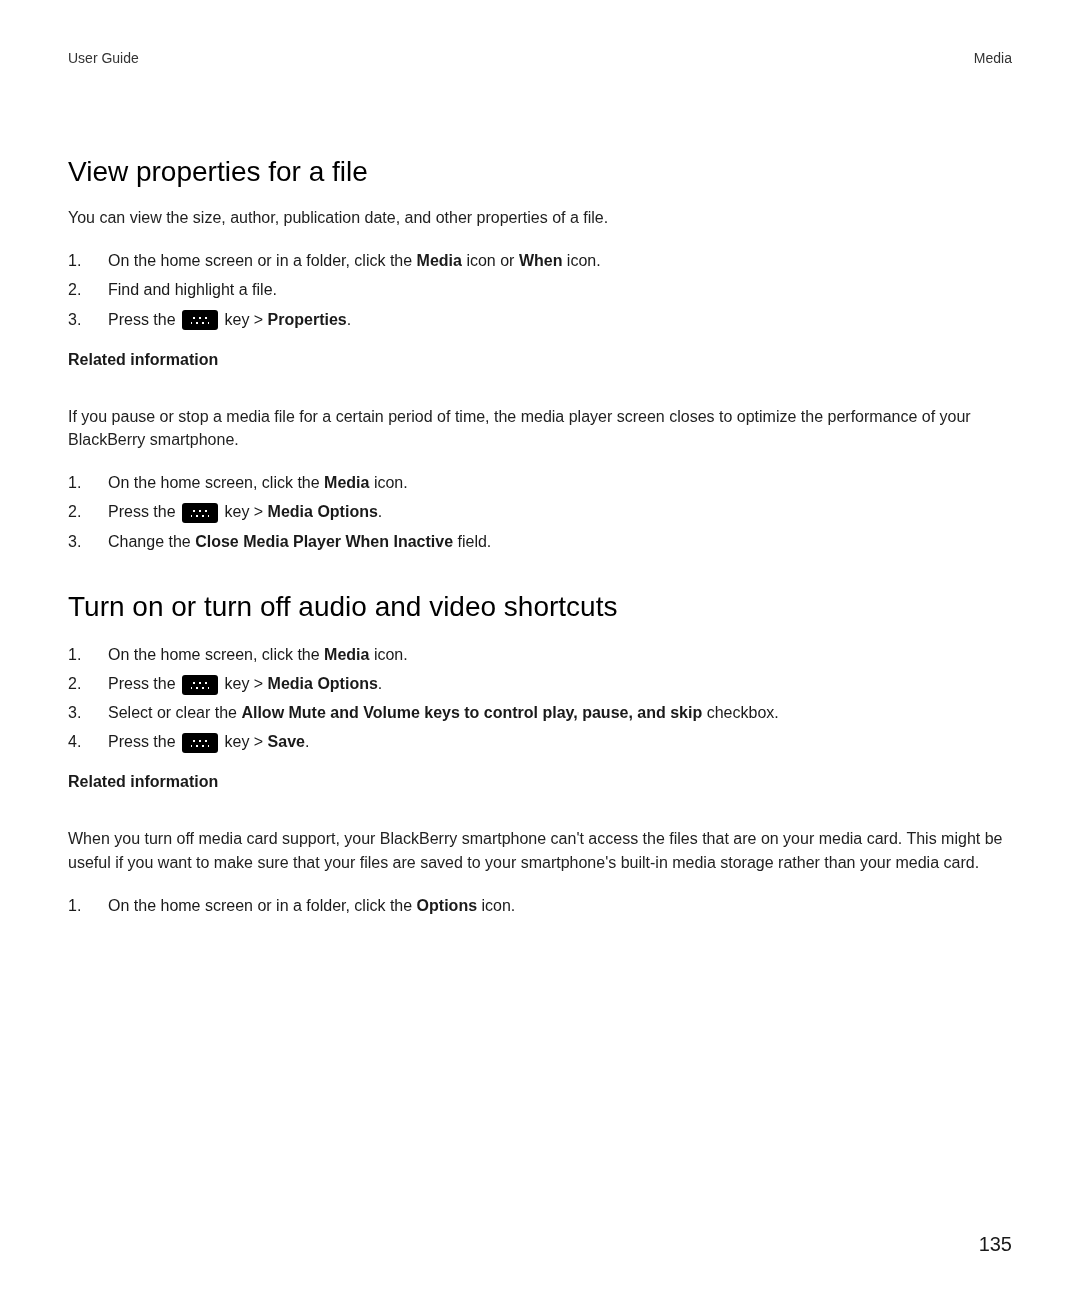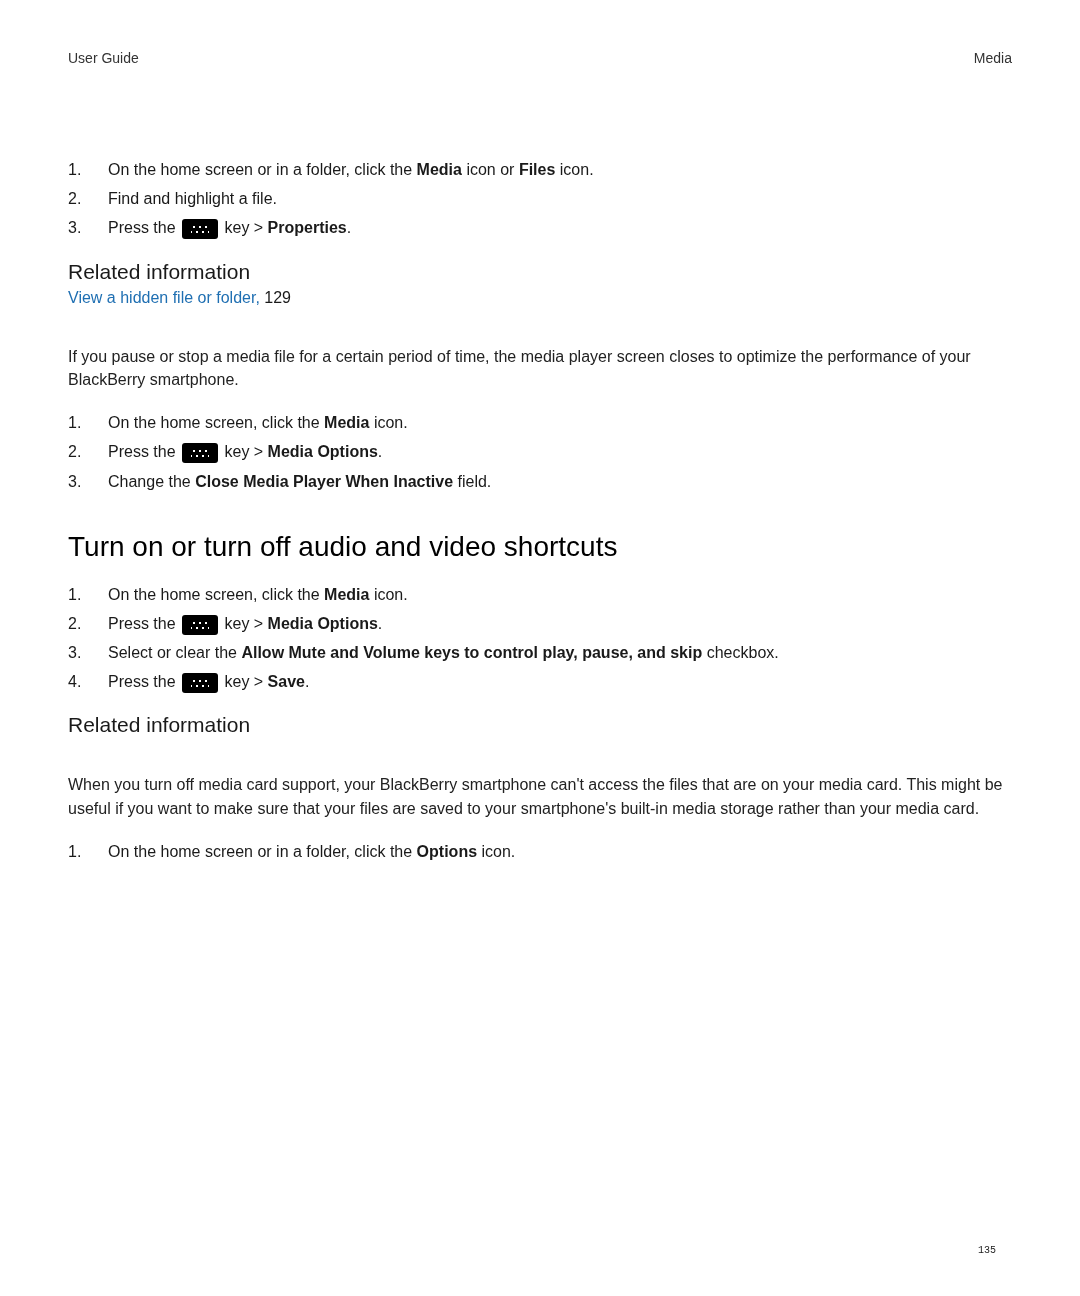--- a/index.html
+++ b/index.html
@@ -46,22 +46,22 @@
       margin-bottom: 2px;
     }
     ol li::before {
       content: counter(item) ".";
       position: absolute;
       left: 0;
       top: 0;
     }
     .bold { font-weight: bold; }
     .related-heading {
-      font-weight: normal;
-      font-size: 21px;
+      font-weight: bold;
+      font-size: 16px;
       margin-bottom: 2px;
     }
     .related-links {
       margin-bottom: 36px;
     }
     .related-links .link-line {
       font-size: 16px;
       line-height: 1.45;
     }
     .link {
@@ -94,48 +94,46 @@
         radial-gradient(circle, #fff 1.2px, transparent 1.5px),
         radial-gradient(circle, #fff 1.2px, transparent 1.5px);
       background-size: 6px 6px;
       background-position: 0 0, 6px 0, 12px 0, 3px 5px, 9px 5px, 15px 5px, -3px 5px;
       background-repeat: no-repeat;
     }
     .section { margin-bottom: 36px; }
     .page-number {
       position: absolute;
       bottom: 40px;
-      right: 84px;
-      font-size: 10px;
-      font-family: Liberation Mono, monospace;
+      right: 68px;
+      font-size: 20px;
     }
   </style>
 </head>
 <body>
 
 <div class="header">
   <span>User Guide</span>
   <span>Media</span>
 </div>
 
 <div class="section">
+  <h2>View properties for a file</h2>
+  <p class="intro">You can view the size, author, publication date, and other properties of a file.</p>
   <ol>
     <li>
-      <span>On the home screen or in a folder, click the </span><span class="bold">Media</span><span> icon or </span><span class="bold">Files</span><span> icon.</span>
+      <span>On the home screen or in a folder, click the </span><span class="bold">Media</span><span> icon or </span><span class="bold">When</span><span> icon.</span>
     </li>
     <li>Find and highlight a file.</li>
     <li>
       <span>Press the </span><span class="bb-key"></span><span> key &gt; </span><span class="bold">Properties</span><span>.</span>
     </li>
   </ol>
   <div class="related-heading">Related information</div>
   <div class="related-links">
-    <div class="link-line">
-      <span class="link">View a hidden file or folder,</span><span> 129</span>
-    </div>
   </div>
 </div>
 
 <div class="section">
   <p class="intro">If you pause or stop a media file for a certain period of time, the media player screen closes to optimize the performance of your BlackBerry smartphone.</p>
   <ol>
     <li>
       <span>On the home screen, click the </span><span class="bold">Media</span><span> icon.</span>
     </li>
     <li>

